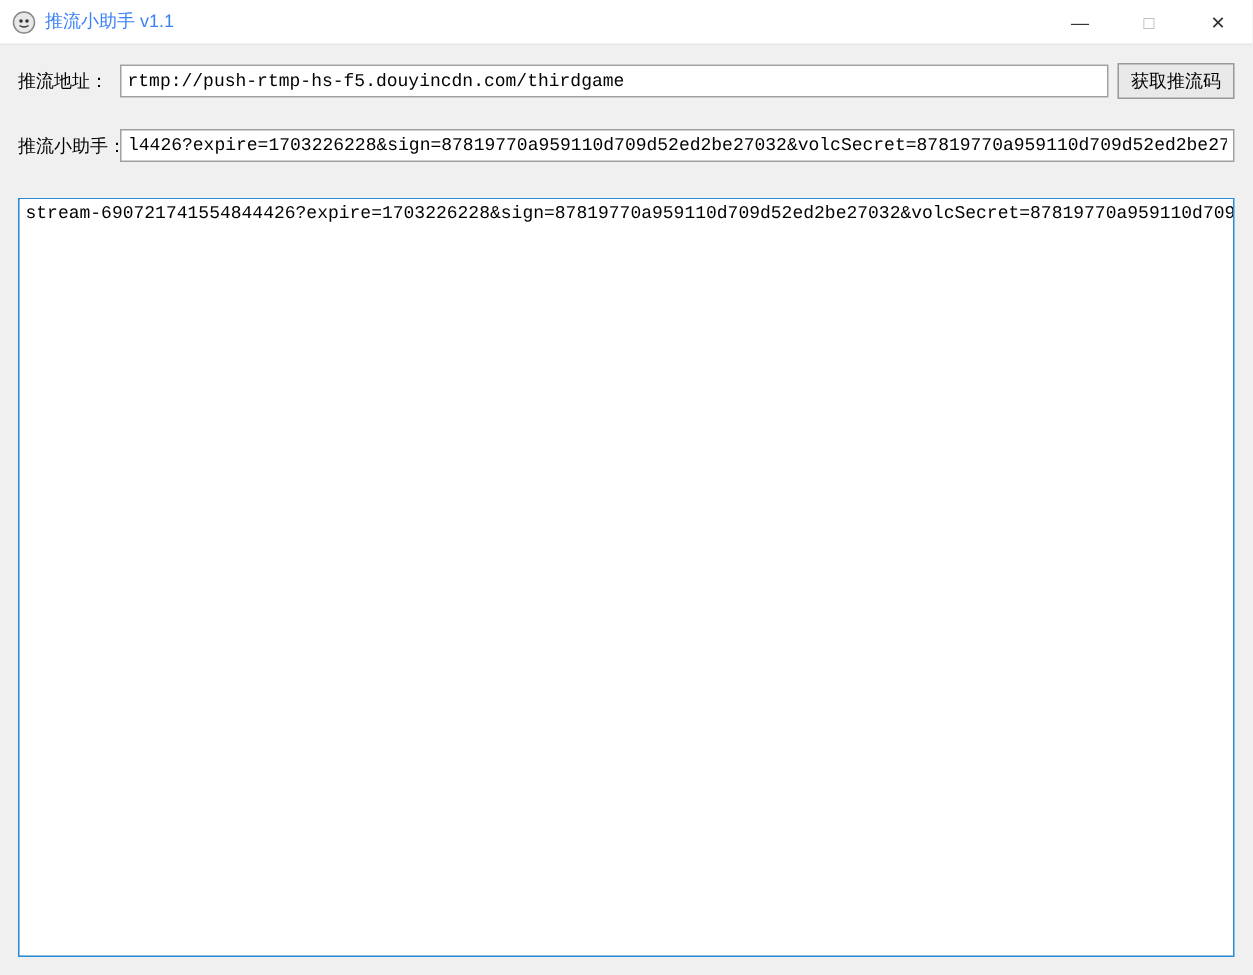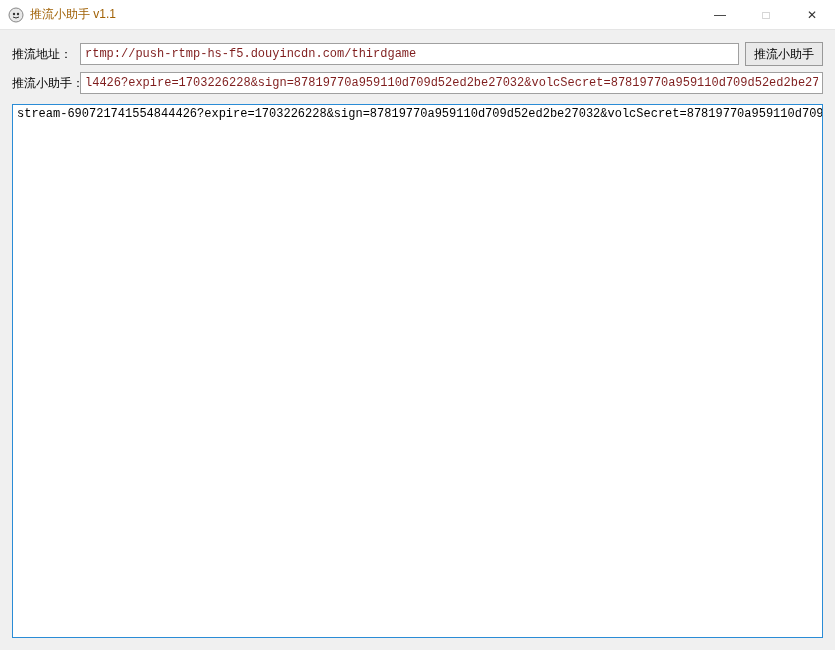--- a/index.html
+++ b/index.html
@@ -30,62 +30,62 @@
       width: 16px;
       height: 16px;
       margin-right: 6px;
       display: flex;
       align-items: center;
       justify-content: center;
     }
     .titlebar-title {
       flex: 1;
       font-size: 12px;
-      color: #a16207;
+      color: #3b82f6;
     }
     .win-controls {
       display: flex;
       height: 100%;
     }
     .win-btn {
       width: 46px;
       height: 100%;
       display: flex;
       align-items: center;
       justify-content: center;
       color: #333;
     }
     .win-btn.max { color: #b0b0b0; }
     .client {
       flex: 1;
       padding: 12px;
       display: flex;
       flex-direction: column;
-      gap: 6px;
+      gap: 20px;
     }
     .row {
       display: flex;
       align-items: center;
       gap: 6px;
     }
     .label {
       width: 62px;
       font-size: 12px;
       color: #000;
       white-space: nowrap;
     }
     .textfield {
       flex: 1;
       height: 22px;
       border: 1px solid #a0a0a0;
       background: #fff;
       padding: 0 4px;
       font-family: "SimSun", "Courier New", monospace;
       font-size: 12px;
-      color: #7f1d1d;
+      color: #000000;
       outline: none;
       white-space: nowrap;
       overflow: hidden;
     }
     .btn {
       height: 24px;
       padding: 0 8px;
       border: 1px solid #999;
       background: #e9e9e9;
       font-size: 12px;
@@ -153,21 +153,21 @@
         <span>✕</span>
       </div>
     </div>
   </div>
 
   <div class="client">
 
     <div class="row">
       <span class="label">推流地址：</span>
       <input class="textfield" type="text" value="rtmp://push-rtmp-hs-f5.douyincdn.com/thirdgame" style="">
-      <button class="btn">推流小助手</button>
+      <button class="btn">获取推流码</button>
     </div>
 
     <div class="row">
       <span class="label">推流小助手：</span>
       <input class="textfield" type="text" value="l4426?expire=1703226228&amp;sign=87819770a959110d709d52ed2be27032&amp;volcSecret=87819770a959110d709d52ed2be27032&amp;volcTime=1703226228" style="">
     </div>
 
     <div class="output-wrap">
       <div class="output">
         <span class="output-content">stream-690721741554844426?expire=1703226228&amp;sign=87819770a959110d709d52ed2be27032&amp;volcSecret=87819770a959110d709d52ed2be27032&amp;volcTime</span>

